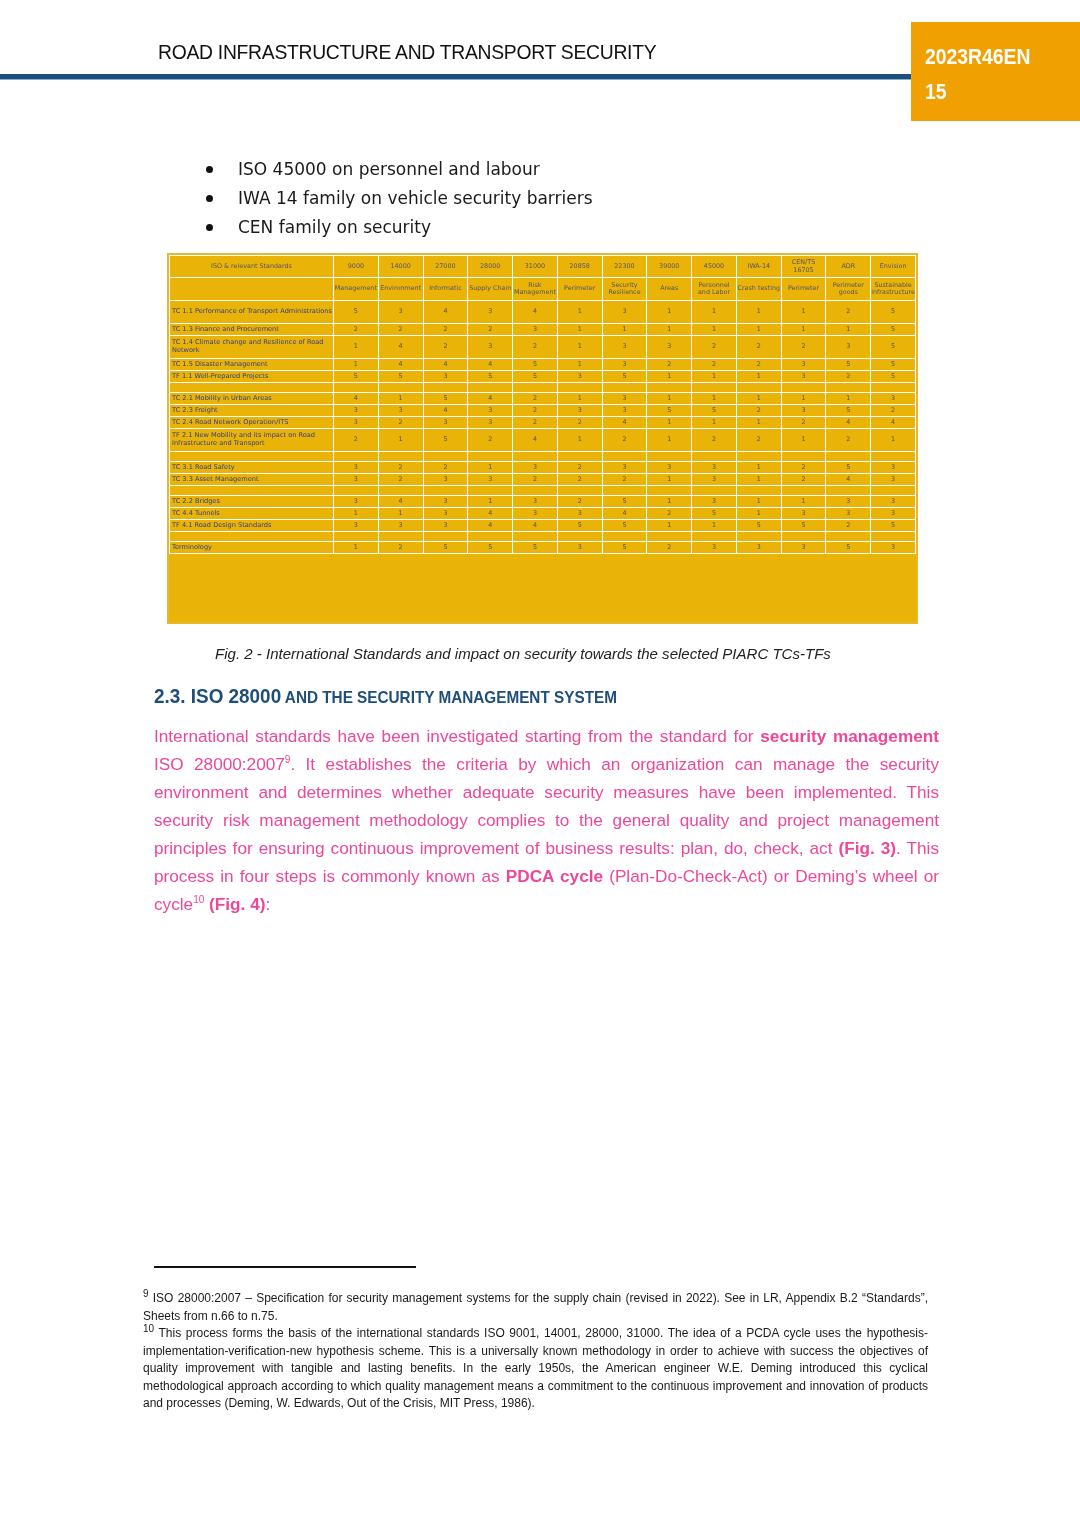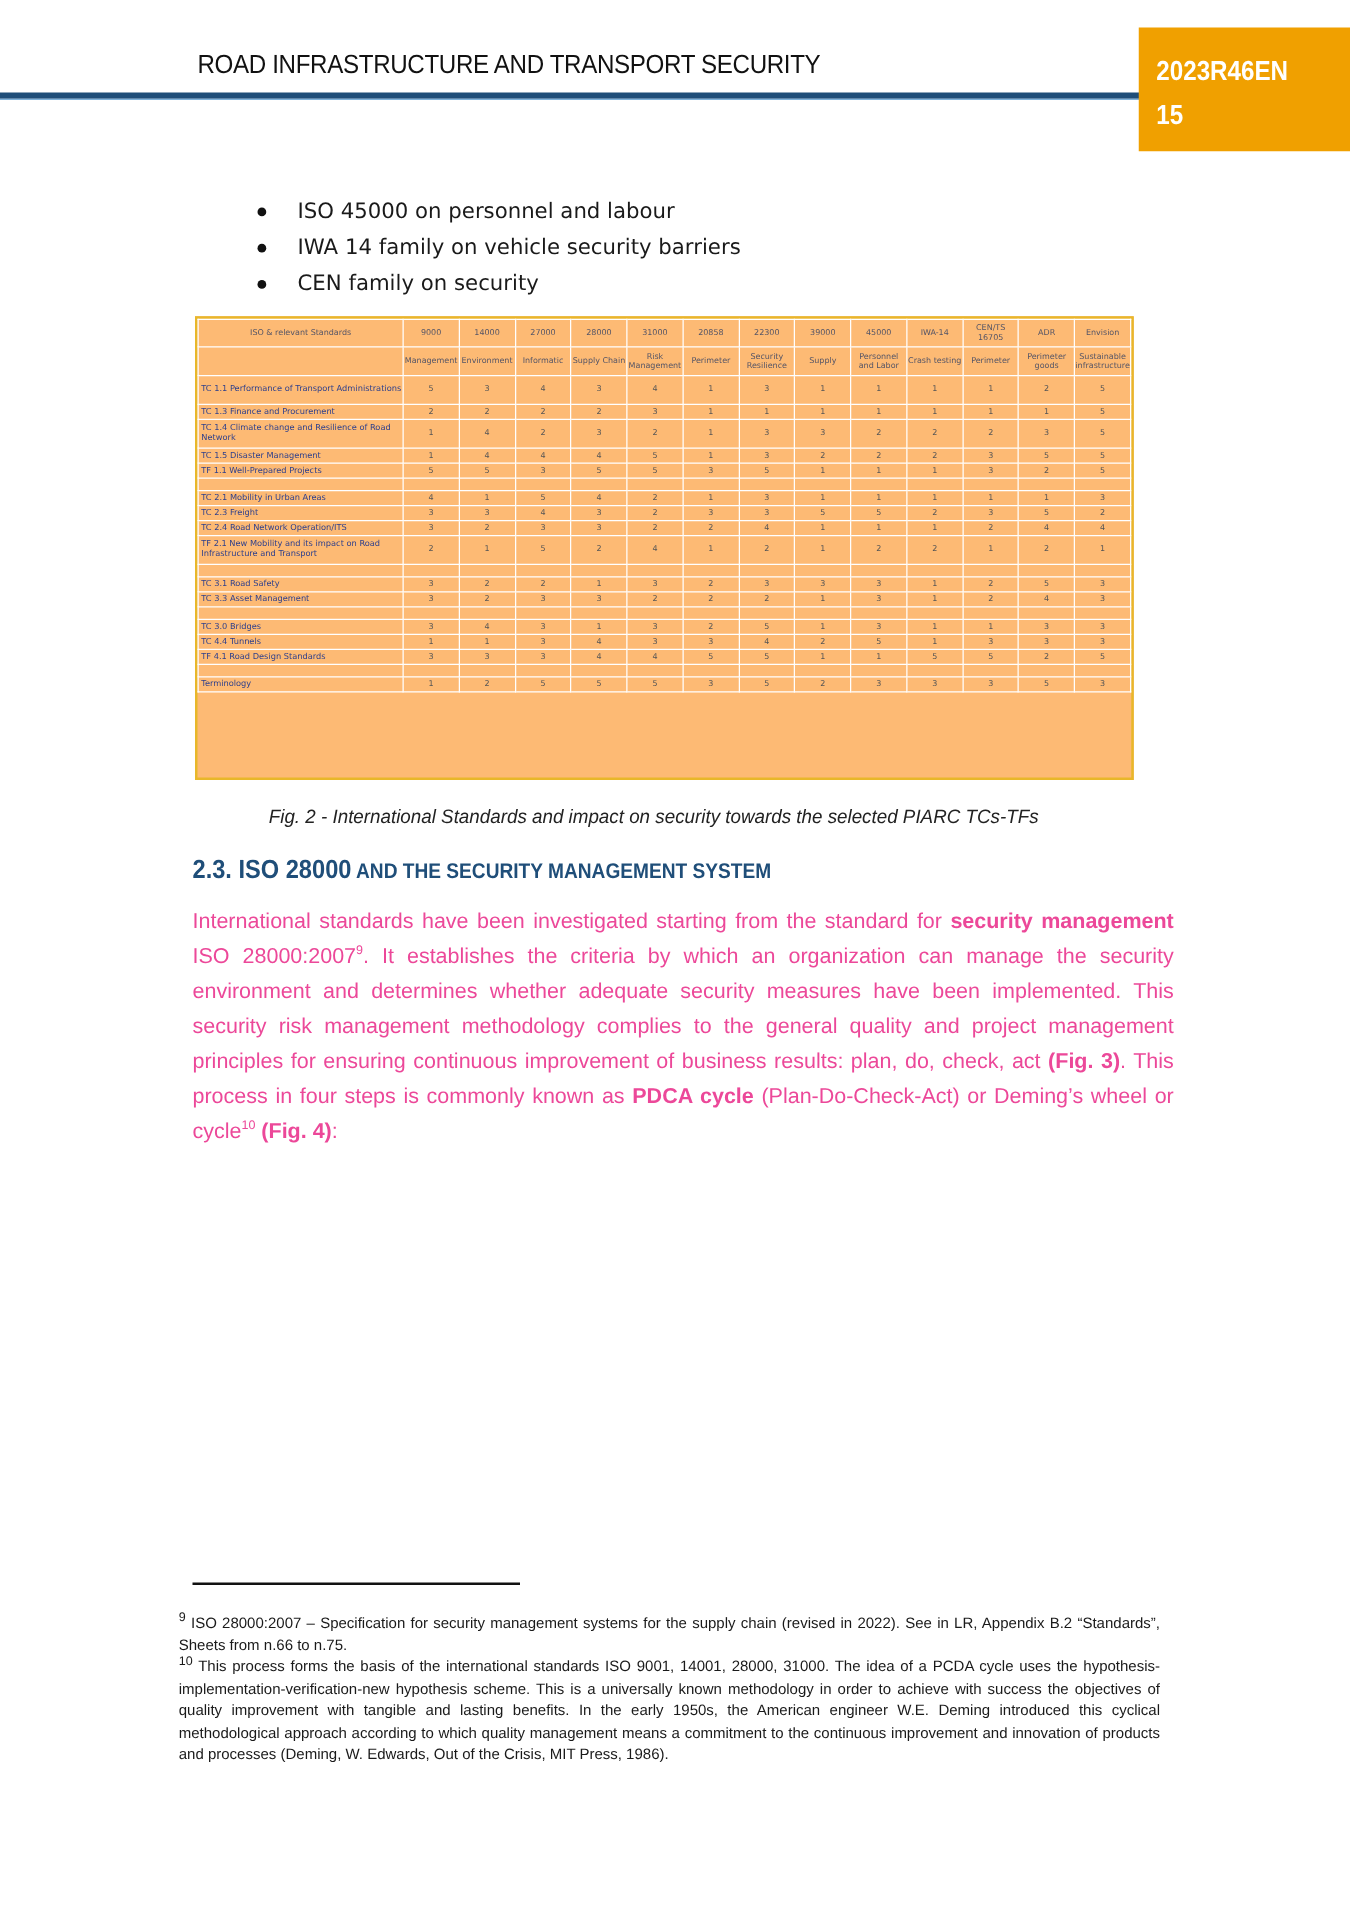--- a/index.html
+++ b/index.html
@@ -9,21 +9,21 @@
   .hdr-rule { position:absolute; left:0; top:74px; width:1080px; height:5px; background:#1f4e79; }
   .hdr-rule2 { position:absolute; left:0; top:79px; width:1080px; height:1px; background:#7fb2da; }
   .hdr-tag { position:absolute; left:911px; top:22px; width:169px; height:99px; background:#f0a000; }
   .hdr-code { position:absolute; left:925px; top:44px; color:#fff; font-weight:bold; font-size:22px; transform:scaleX(0.88); transform-origin:left center; white-space:nowrap; }
   .hdr-page { position:absolute; left:925px; top:79px; color:#fff; font-weight:bold; font-size:22px; transform:scaleX(0.88); transform-origin:left center; }
 
   .bullets { position:absolute; left:204px; top:156px; margin:0; padding:0; list-style:none; font-family:"DejaVu Sans", sans-serif; font-size:17px; }
   .bullets li { height:29px; line-height:26px; position:relative; padding-left:34px; white-space:nowrap; }
   .bullets li .dot { position:absolute; left:2px; top:10px; width:7px; height:7px; border-radius:50%; background:#111; }
 
-  .fig-frame { position:absolute; left:156px; top:253px; width:751px; height:371px; border:2.5px solid #e8b72a; background:#fdba74; box-sizing:border-box; }
+  .fig-frame { position:absolute; left:167px; top:253px; width:751px; height:371px; border:2.5px solid #e8b72a; background:#eab308; box-sizing:border-box; }
   table.std { border-collapse:collapse; width:100%; table-layout:fixed; font-family:"DejaVu Sans", sans-serif; font-size:6.4px; color:#555; }
   table.std td, table.std th { border:1px solid #ffffff; text-align:center; padding:0; font-weight:normal; overflow:hidden; line-height:1.15; }
   table.std th { color:#556; }
   table.std td.lbl { text-align:left; color:#2d3f8c; padding-left:2px; font-size:6.6px; }
   table.std tr.gap td { height:9px; }
 
   .caption { position:absolute; left:215px; top:645px; font-family:"Liberation Sans", sans-serif; font-style:italic; font-size:15.5px; color:#222; white-space:nowrap; transform:scaleX(0.97); transform-origin:left center; }
   .section { position:absolute; left:154px; top:684px; color:#1f4e79; font-weight:bold; white-space:nowrap; transform:scaleX(0.9); transform-origin:left center; }
   .section .num { font-size:21px; }
   .section .rest { font-size:17px; }
@@ -77,21 +77,21 @@
         </tr>
         <tr style="height: 23px;">
           <th></th>
           <th>Management</th>
           <th>Environment</th>
           <th>Informatic</th>
           <th>Supply Chain</th>
           <th>Risk Management</th>
           <th>Perimeter</th>
           <th>Security Resilience</th>
-          <th>Supply</th>
+          <th>Areas</th>
           <th>Personnel and Labor</th>
           <th>Crash testing</th>
           <th>Perimeter</th>
           <th>Perimeter goods</th>
           <th>Sustainable infrastructure</th>
         </tr>
       </thead>
     <tbody id="std-body">
         <tr style="height: 23px;">
           <td class="lbl">TC 1.1 Performance of Transport Administrations</td>
@@ -311,21 +311,21 @@
           <td></td>
           <td></td>
           <td></td>
           <td></td>
           <td></td>
           <td></td>
           <td></td>
           <td></td>
         </tr>
         <tr style="height: 12px;">
-          <td class="lbl">TC 3.0 Bridges</td>
+          <td class="lbl">TC 2.2 Bridges</td>
           <td>3</td>
           <td>4</td>
           <td>3</td>
           <td>1</td>
           <td>3</td>
           <td>2</td>
           <td>5</td>
           <td>1</td>
           <td>3</td>
           <td>1</td>

